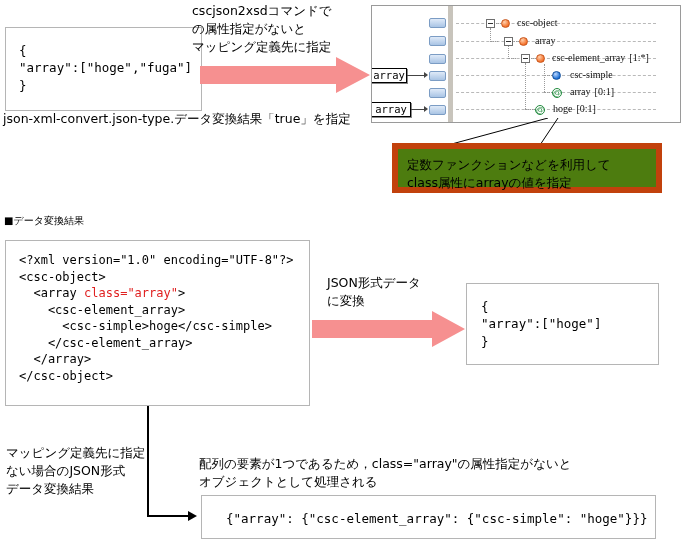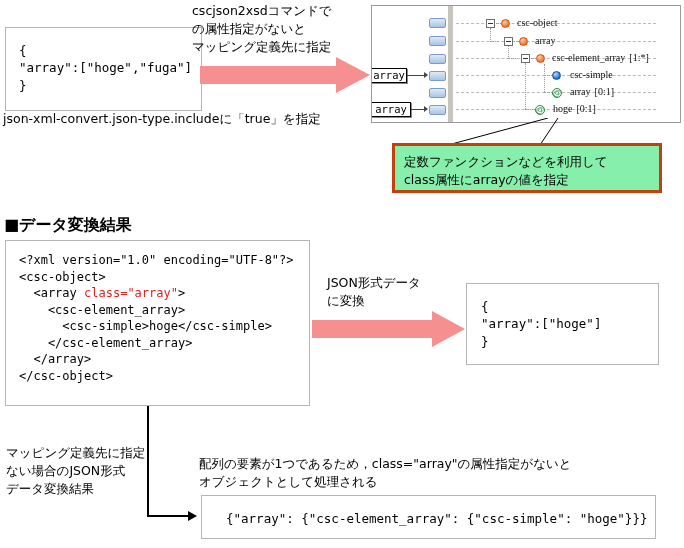--- a/index.html
+++ b/index.html
@@ -160,37 +160,37 @@
     font-family: "DejaVu Serif", serif;
     font-size: 8px;
     line-height: 8px;
     text-align: center;
     font-style: italic;
   }
 
   
   .callout {
     position: absolute;
-    background: #86efac;
-    border: 3px solid #c2410c;
+    background: #4d7c0f;
+    border: 6px solid #c2410c;
     box-sizing: border-box;
   }
   #class-callout {
     left: 392px; top: 143px; width: 270px; height: 50px;
   }
   #class-callout-text {
     position: absolute; left: 9px; top: 7px;
     font-size: 12.5px;
   }
 
   
   #section-heading {
     left: 4px; top: 214px;
-    font-size: 16px;
-    font-weight: bold;
+    font-size: 10px;
+    font-weight: normal;
   }
 
   
   #xml-box {
     left: 5px; top: 240px; width: 305px; height: 166px;
   }
   #xml-code {
     position: absolute;
     left: 13px; top: 11px;
     font-size: 12px;
@@ -251,21 +251,21 @@
 </style>
 </head>
 <body>
 
 <div class="codebox" id="json-input-box">
   <div class="mono" id="json-input-code">{
 "array":["hoge","fuga"]
 }</div>
 </div>
 
-<div class="jp abs" id="include-note">json-xml-convert.json-type.includeに「true」を指定</div>
+<div class="jp abs" id="include-note">json-xml-convert.json-type.データ変換結果「true」を指定</div>
 
 <div class="jp abs" id="schema-note">cscjson2xsdコマンドで
 の属性指定がないと
 マッピング定義先に指定</div>
 
 <svg class="pink-arrow" style="left:200px; top:55px;" width="172" height="40" viewBox="0 0 172 40">
   <polygon points="0,11 136,11 136,2 170,20 136,38 136,29 0,29" fill="#f69090"></polygon>
 </svg>
 
 <div id="tree-panel">

